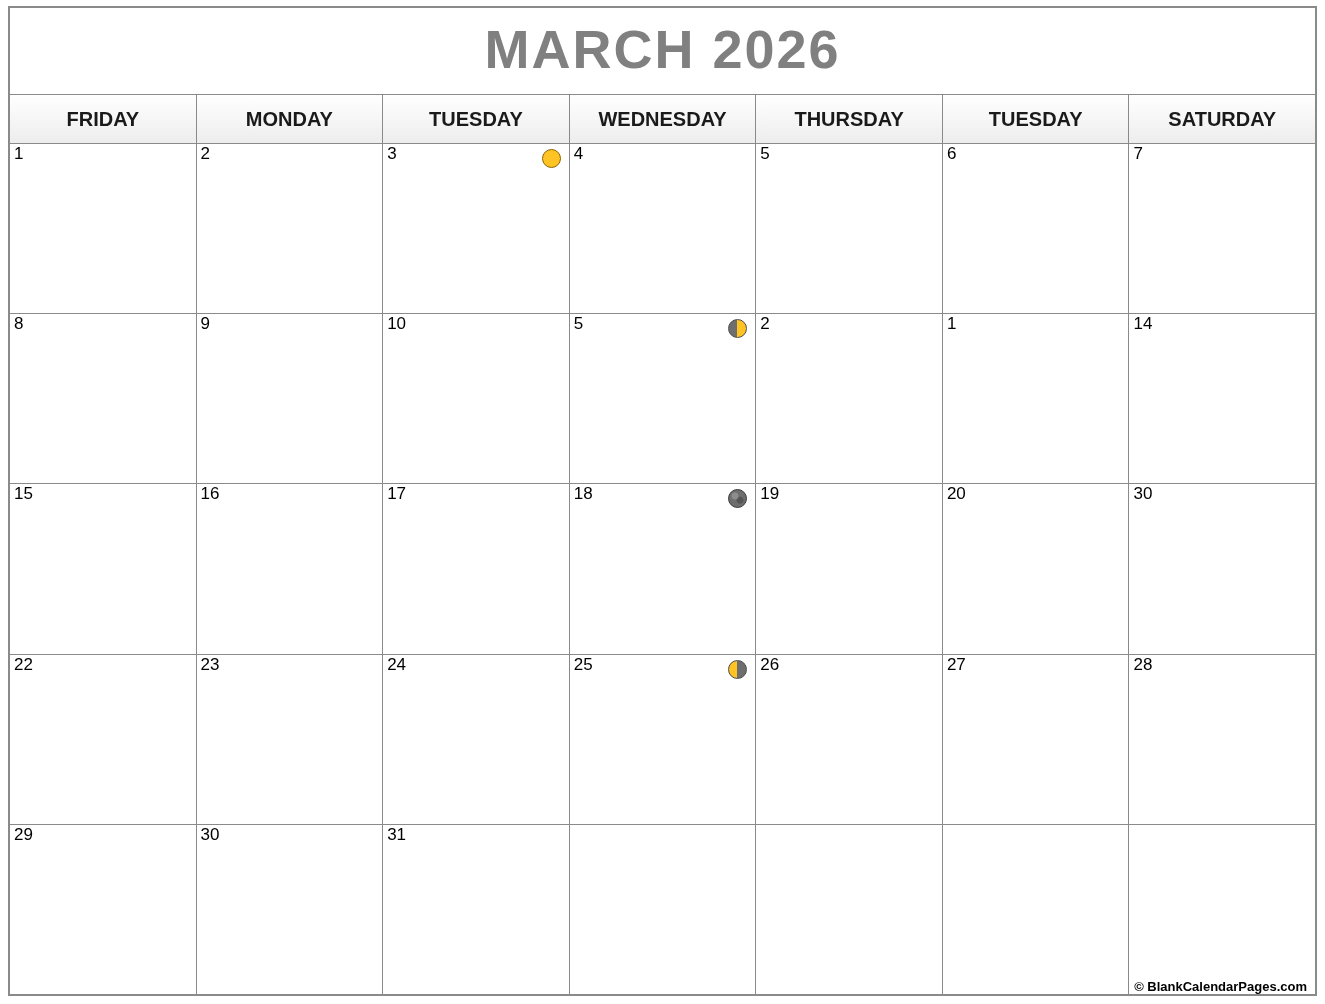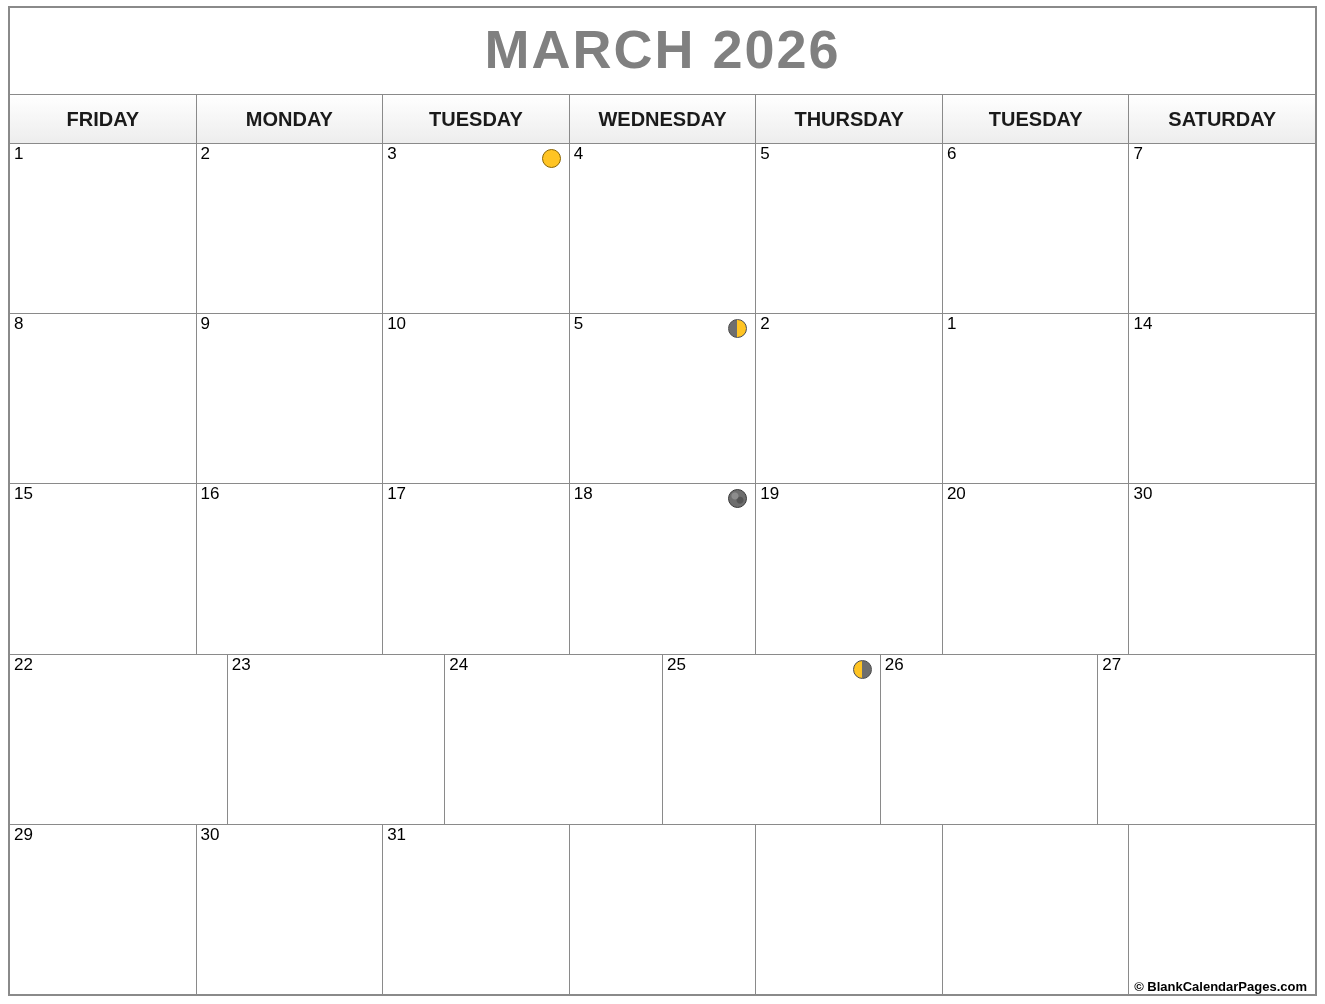--- a/index.html
+++ b/index.html
@@ -250,20 +250,23 @@
         <div class="day-cell">
           <span class="day-number">25</span>
           <span class="moon first-quarter"></span>
         </div>
         <div class="day-cell">
           <span class="day-number">26</span>
         </div>
         <div class="day-cell">
           <span class="day-number">27</span>
         </div>
+        <div class="day-cell">
+          <span class="day-number">28</span>
+        </div>
       </div>
 
       <div class="week-row">
         <div class="day-cell">
           <span class="day-number">29</span>
         </div>
         <div class="day-cell">
           <span class="day-number">30</span>
         </div>
         <div class="day-cell">

